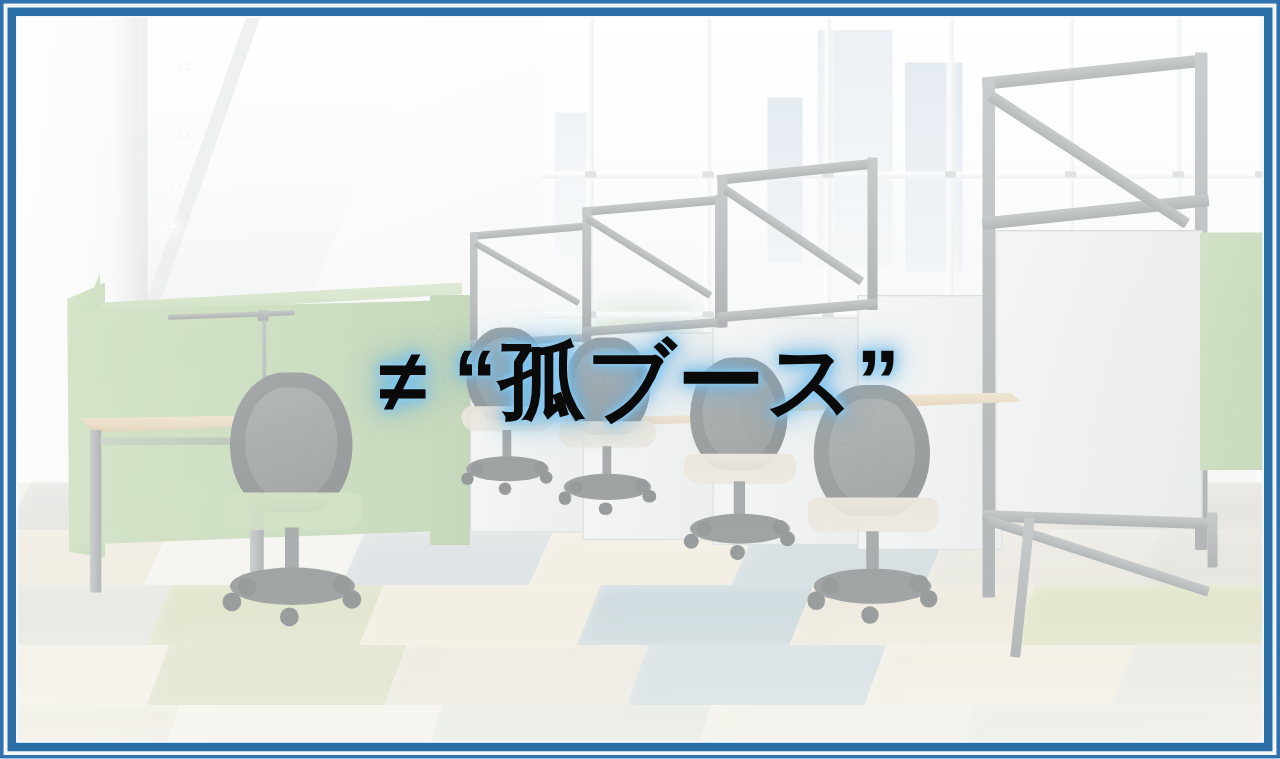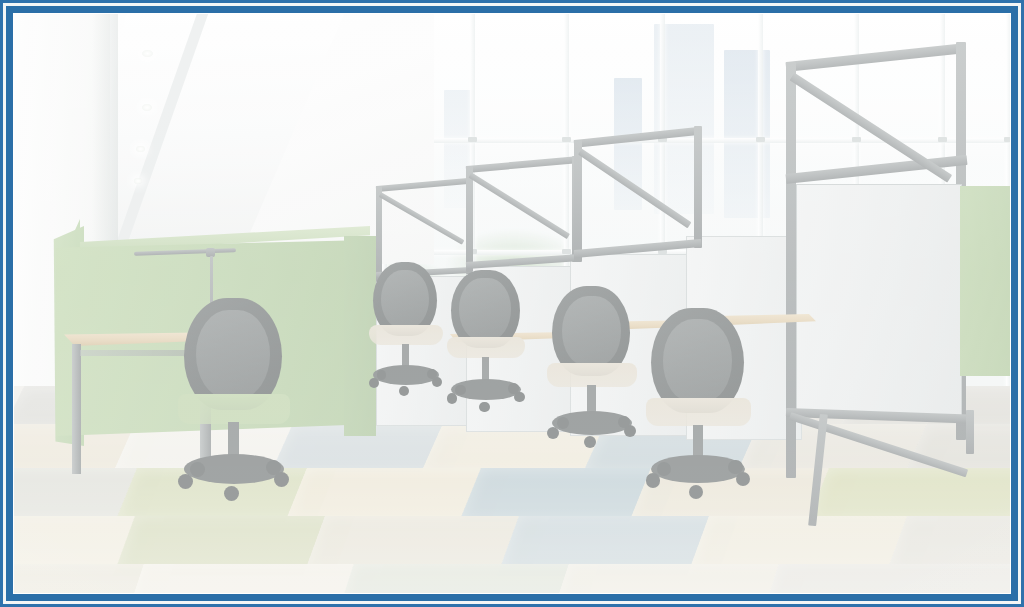--- a/index.html
+++ b/index.html
@@ -472,20 +472,21 @@
           <div class="caster" style="left: 94px; top: 163.56px; width: 14.1px; height: 14.1px;"></div>
           <div class="caster" style="left: 15.04px; top: 154.16px; width: 14.1px; height: 14.1px;"></div>
           <div class="caster" style="left: 86.48px; top: 152.28px; width: 14.1px; height: 14.1px;"></div>
         </div>
       </div>
 
     <div class="layer wash"></div>
     <div class="layer vignette"></div>
 
     <div id="caption">
+      <div class="head-line line-2">≠ “孤ブース”</div>
     </div>
 
   </div>
 
   <div class="frame-inner"></div>
   <div class="frame-gap"></div>
   <div class="frame-outer"></div>
   <div class="frame-hair"></div>
 
 </div>

